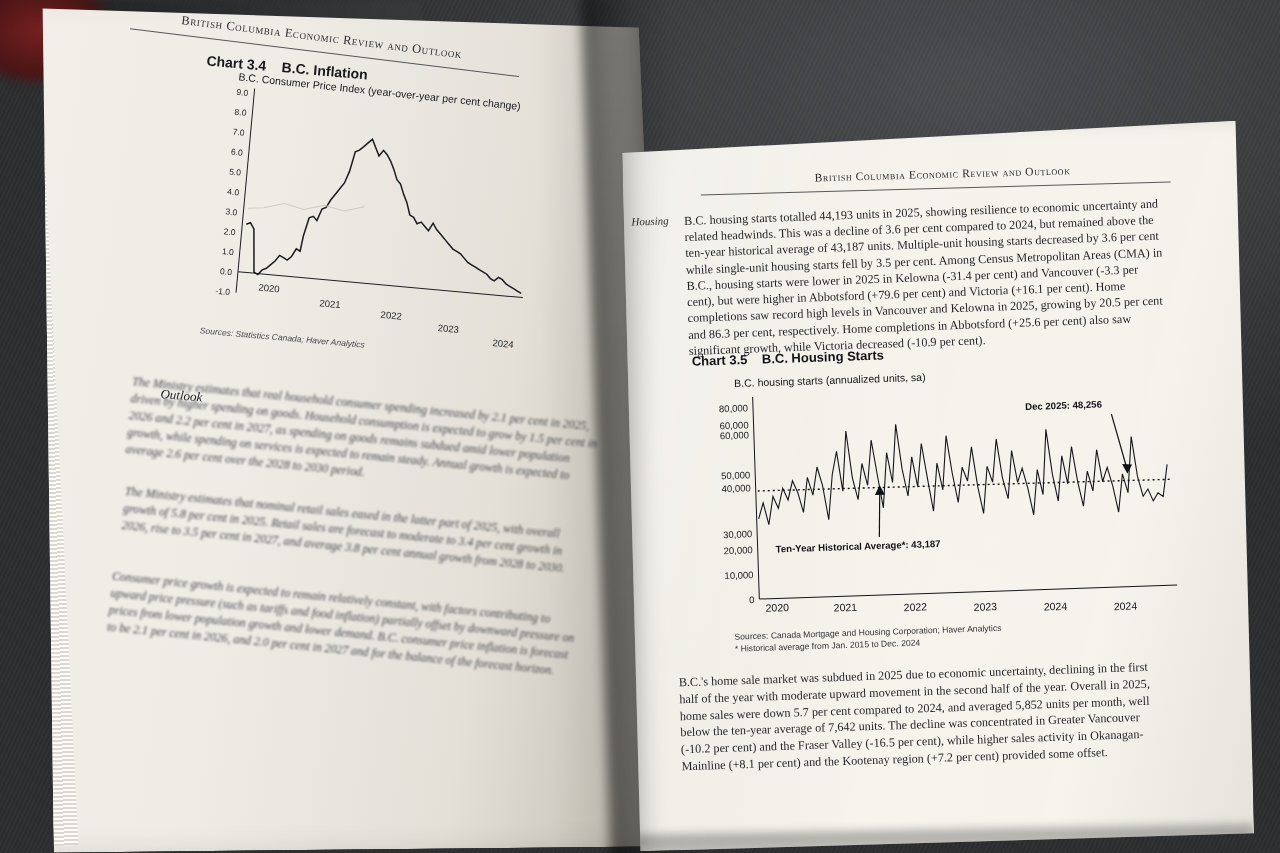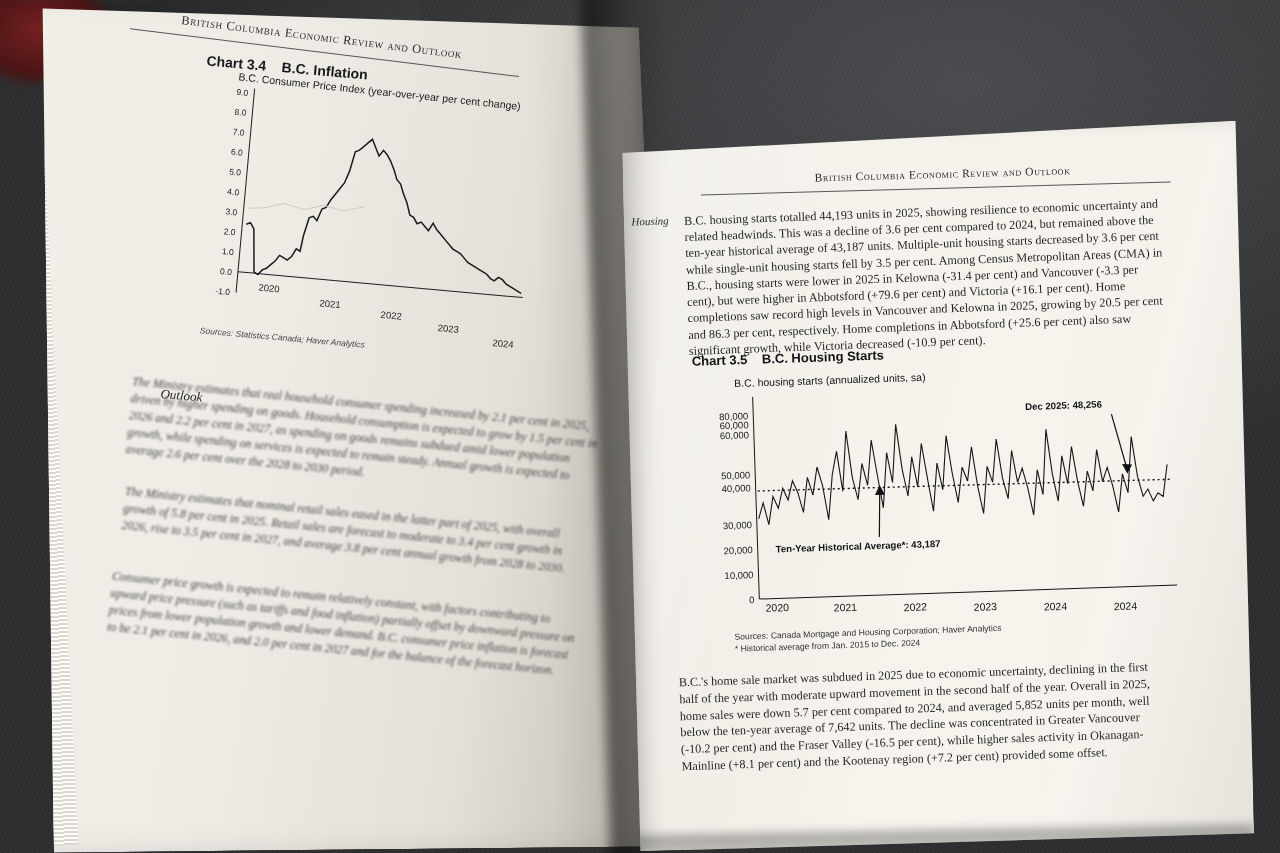--- a/index.html
+++ b/index.html
@@ -201,26 +201,26 @@
 
       <div class="rp-ct">
         <span>Chart 3.5</span>
         &nbsp;&nbsp;
         <span>B.C. Housing Starts</span>
       </div>
       <div class="rp-cs">B.C. housing starts (annualized units, sa)</div>
 
       <div class="rp-chartbox">
         <div class="rp-ticks">
-          <div style="top:16px">80,000</div>
+          <div style="top:8px">80,000</div>
           <div style="top:25px">60,000</div>
           <div style="top:35px">60,000</div>
           <div style="top:75px">50,000</div>
           <div style="top:88px">40,000</div>
-          <div style="top:125px">30,000</div>
+          <div style="top:134px">30,000</div>
           <div style="top:150px">20,000</div>
           <div style="top:175px">10,000</div>
           <div style="top:200px">0</div>
         </div>
 
         <svg width="420" height="215" style="position:absolute;left:58px;top:3px;">
           <line x1="0" y1="0" x2="0" y2="202" stroke="#141519" stroke-width="1"></line>
           <line x1="0" y1="202" x2="418" y2="202" stroke="#141519" stroke-width="1"></line>
 
           <line x1="2" y1="94" x2="414" y2="96" stroke="#111216" stroke-width="1.4" stroke-dasharray="2,3"></line>

